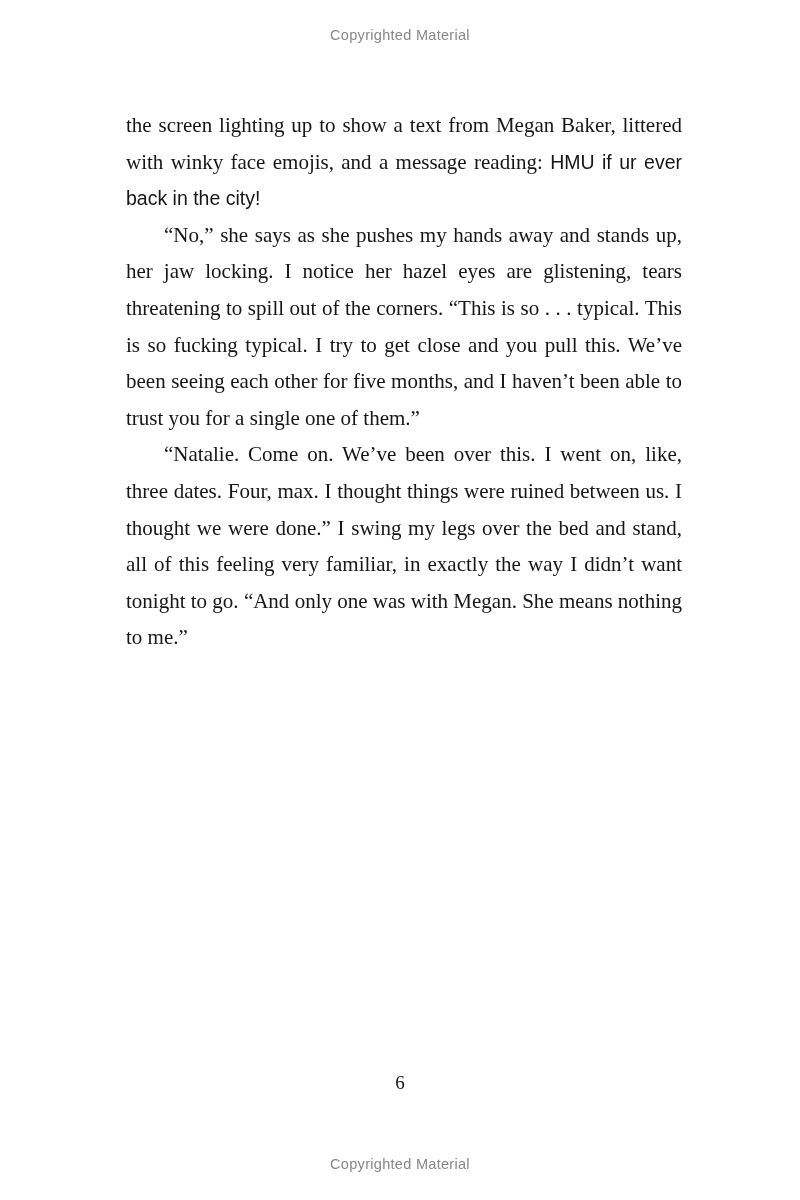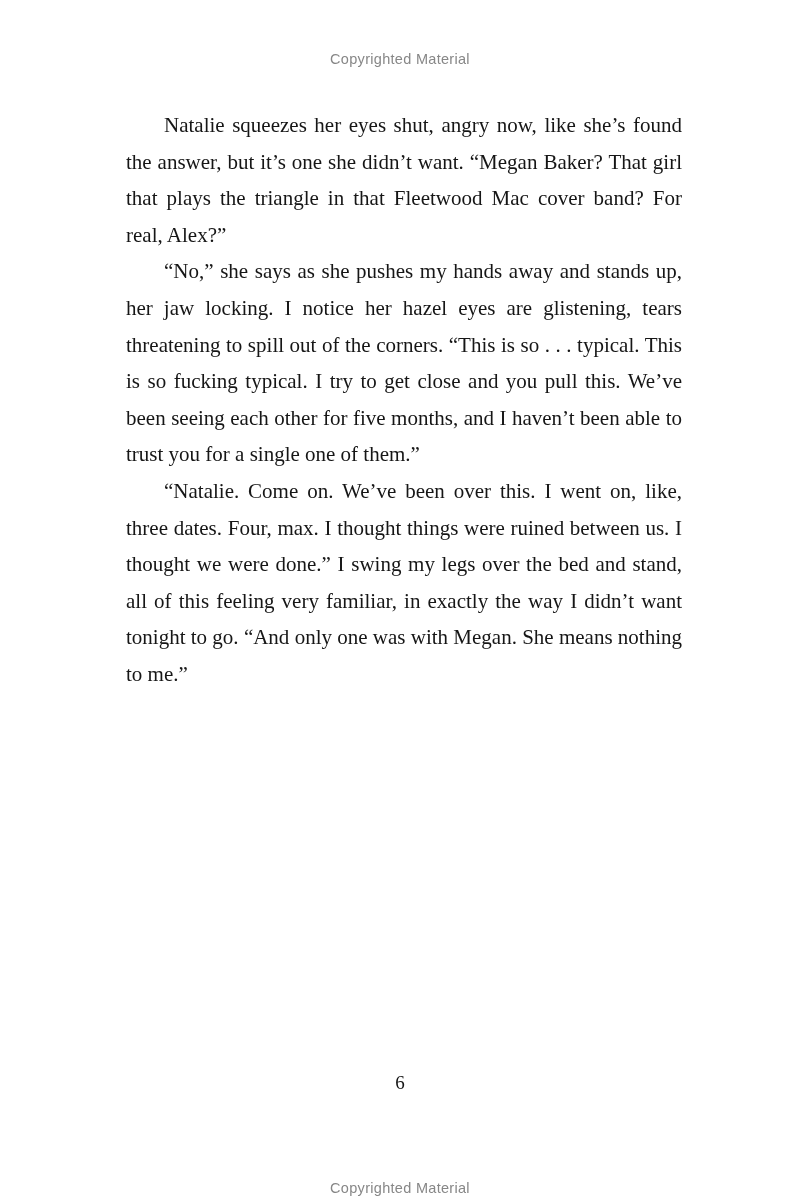--- a/index.html
+++ b/index.html
@@ -18,21 +18,20 @@
   }
   .copyright {
     position: absolute;
     left: 0;
     width: 800px;
     text-align: center;
     font-family: "Liberation Sans", sans-serif;
     font-size: 14.5px;
     letter-spacing: 0.3px;
     color: var(--copyright-color, #878787);
-    margin-top: 24px;
   }
   .copyright.top { top: 27px; }
   .copyright.bottom { top: 1156px; }
   .text-block {
     position: absolute;
     top: 107px;
     left: 126px;
     width: 556px;
     color: #161616;
   }
@@ -59,21 +58,21 @@
   }
 </style>
 </head>
 <body>
 
 <div class="page">
 
   <div class="copyright top">Copyrighted Material</div>
 
   <div class="text-block" id="paragraphs">
-      <p class="para indent"><span>Natalie squeezes her eyes shut, angry now, like she’s found the answer, but it’s one she didn’t want. “Megan Baker? That girl that plays the triangle in that Fleetwood Mac cover band? For real, Alex?”</span></p>
+      <p class="para"><span>the screen lighting up to show a text from Megan Baker, littered with winky face emojis, and a message reading: </span><span class="sans">HMU if ur ever back in the city!</span></p>
       <p class="para indent"><span>“No,” she says as she pushes my hands away and stands up, her jaw locking. I notice her hazel eyes are glistening, tears threatening to spill out of the corners. “This is so . . . typical. This is so </span><span class="italic">fucking</span><span> typical. I try to get close and you pull this. We’ve been seeing each other for </span><span class="italic">five</span><span> months, and I haven’t been able to trust you for a single one of them.”</span></p>
       <p class="para indent"><span>“Natalie. Come </span><span class="italic">on</span><span>. We’ve been over this. I went on, like, </span><span class="italic">three</span><span> dates. Four, max. I thought things were ruined between us. I thought we were done.” I swing my legs over the bed and stand, all of this feeling </span><span class="italic">very</span><span> familiar, in </span><span class="italic">exactly</span><span> the way I didn’t want tonight to go. “And only one was with Megan. She means </span><span class="italic">nothing</span><span> to me.”</span></p>
     </div>
 
   <div class="page-number">6</div>
 
   <div class="copyright bottom">Copyrighted Material</div>
 
 </div>
 

